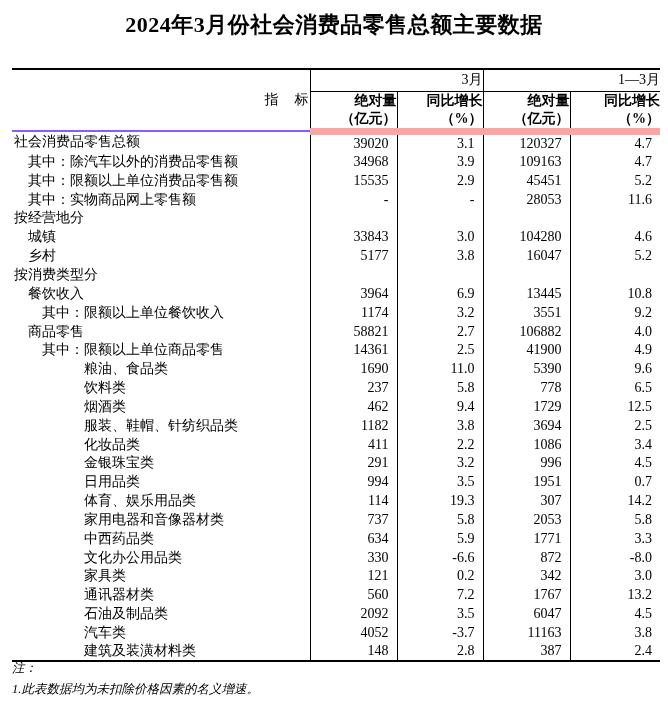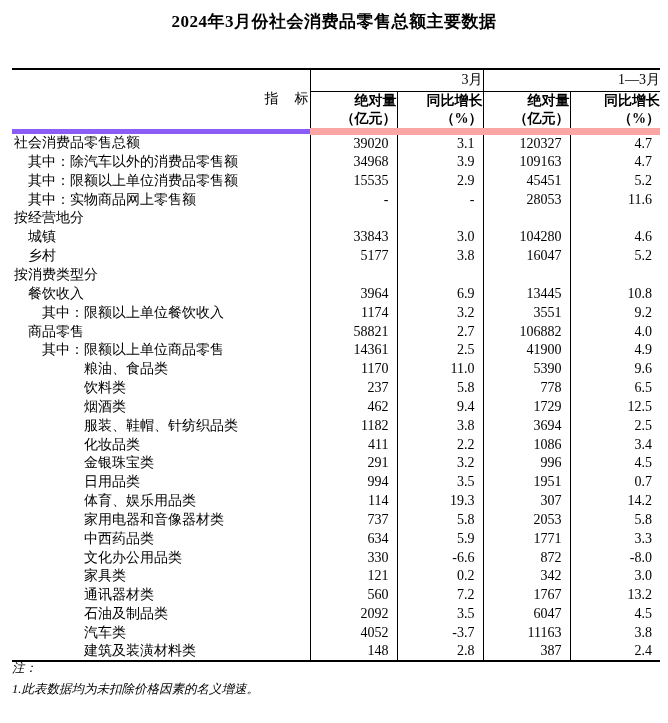--- a/index.html
+++ b/index.html
@@ -12,21 +12,21 @@
     font-family: "Liberation Serif", serif;
     color: #000;
     overflow: hidden;
   }
   .title {
     position: absolute;
     top: 10px;
     left: 0;
     width: 100%;
     text-align: center;
-    font-size: 17px;
+    font-size: 22px;
     font-weight: bold;
     letter-spacing: 0.5px;
   }
   table.data {
     position: absolute;
     top: 68px;
     left: 12px;
     width: 648px;
     border-collapse: collapse;
     table-layout: fixed;
@@ -43,21 +43,21 @@
   thead th {
     font-weight: normal;
     text-align: right;
     vertical-align: middle;
     line-height: 18px;
   }
   tr.h-span { height: 22px; }
   tr.h-cols { height: 38px; }
   th.indicator {
     border-right: 1px solid #000;
-    border-bottom: 5px solid #8b5cf6;
+    border-bottom: 2px solid #8b5cf6;
     letter-spacing: 1px;
   }
   th.grp {
     border-left: 1px solid #000;
     border-bottom: 1px solid #000;
   }
   th.subcol {
     border-left: 1px solid #000;
     border-bottom: 7px solid #fca5a5;
     font-weight: bold;
@@ -208,21 +208,21 @@
         </tr>
         <tr>
           <td class="label indent-2">其中：限额以上单位商品零售</td>
           <td class="num">14361</td>
           <td class="num">2.5</td>
           <td class="num">41900</td>
           <td class="num">4.9</td>
         </tr>
         <tr>
           <td class="label indent-3">粮油、食品类</td>
-          <td class="num">1170</td>
+          <td class="num">1690</td>
           <td class="num">11.0</td>
           <td class="num">5390</td>
           <td class="num">9.6</td>
         </tr>
         <tr>
           <td class="label indent-3">饮料类</td>
           <td class="num">237</td>
           <td class="num">5.8</td>
           <td class="num">778</td>
           <td class="num">6.5</td>

